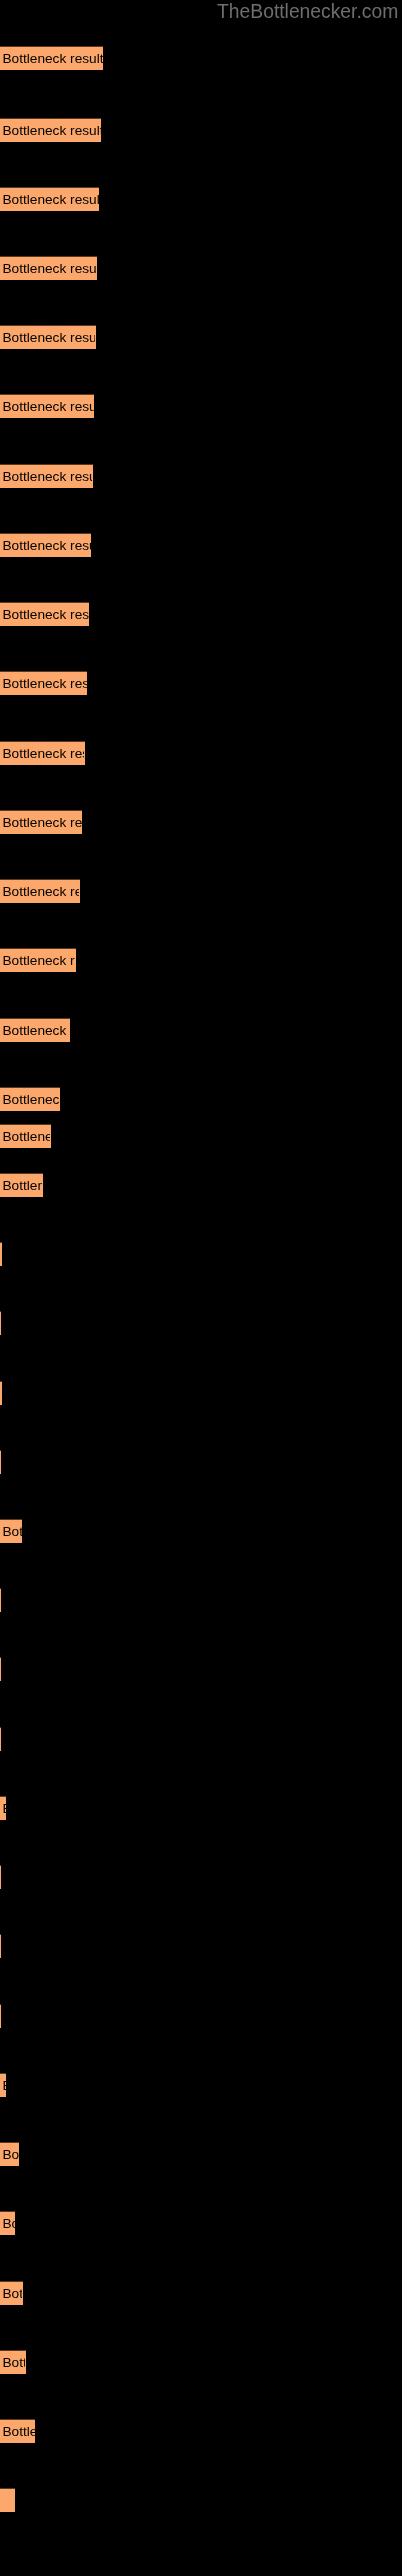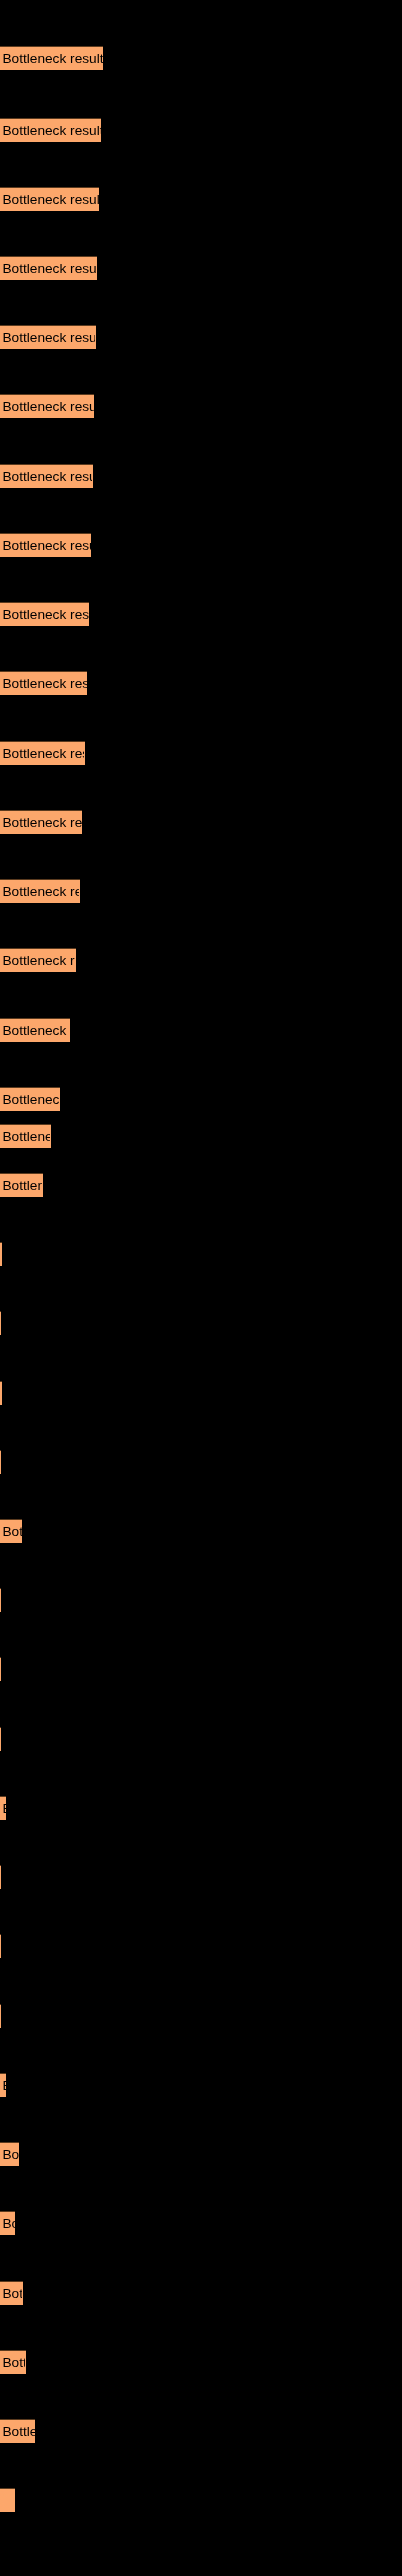--- a/index.html
+++ b/index.html
@@ -67,20 +67,21 @@
     color: #000000;
     white-space: nowrap;
     overflow: hidden;
     pointer-events: none;
   }
 </style>
 </head>
 <body>
 
 <div id="chart-root">
+  <div id="watermark">TheBottlenecker.com</div>
   <div id="bars-layer">
       <div class="bar-row" style="top: 46px; width: 403px;">
         <div class="bar-rect" style="width: 103px; background: rgb(252, 167, 107); border-top-color: rgb(90, 58, 30);">
           <div class="bar-label" style="width: 101px; color: rgb(0, 0, 0);">Bottleneck result</div>
         </div>
       </div>
       <div class="bar-row" style="top: 118px; width: 403px;">
         <div class="bar-rect" style="width: 101px; background: rgb(252, 167, 107); border-top-color: rgb(90, 58, 30);">
           <div class="bar-label" style="width: 99px; color: rgb(0, 0, 0);">Bottleneck result</div>
         </div>

